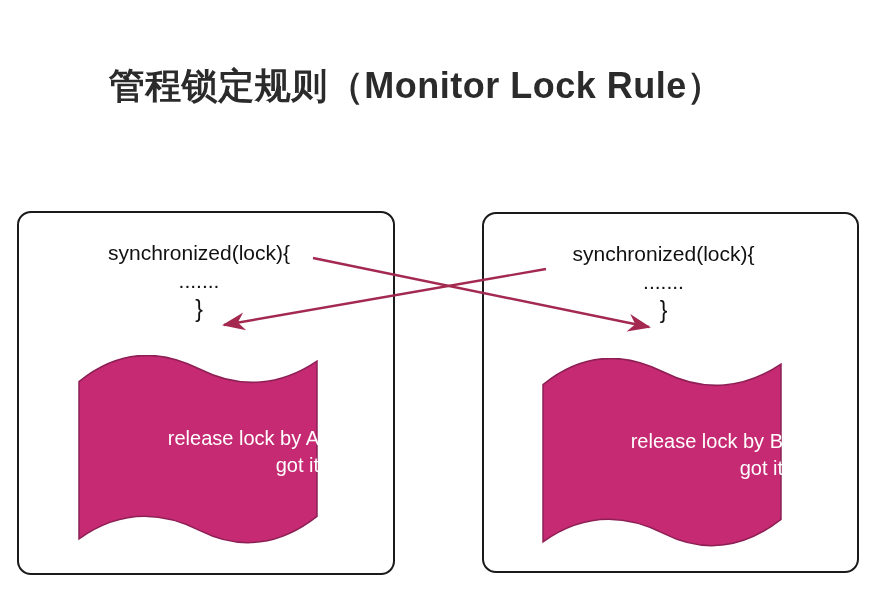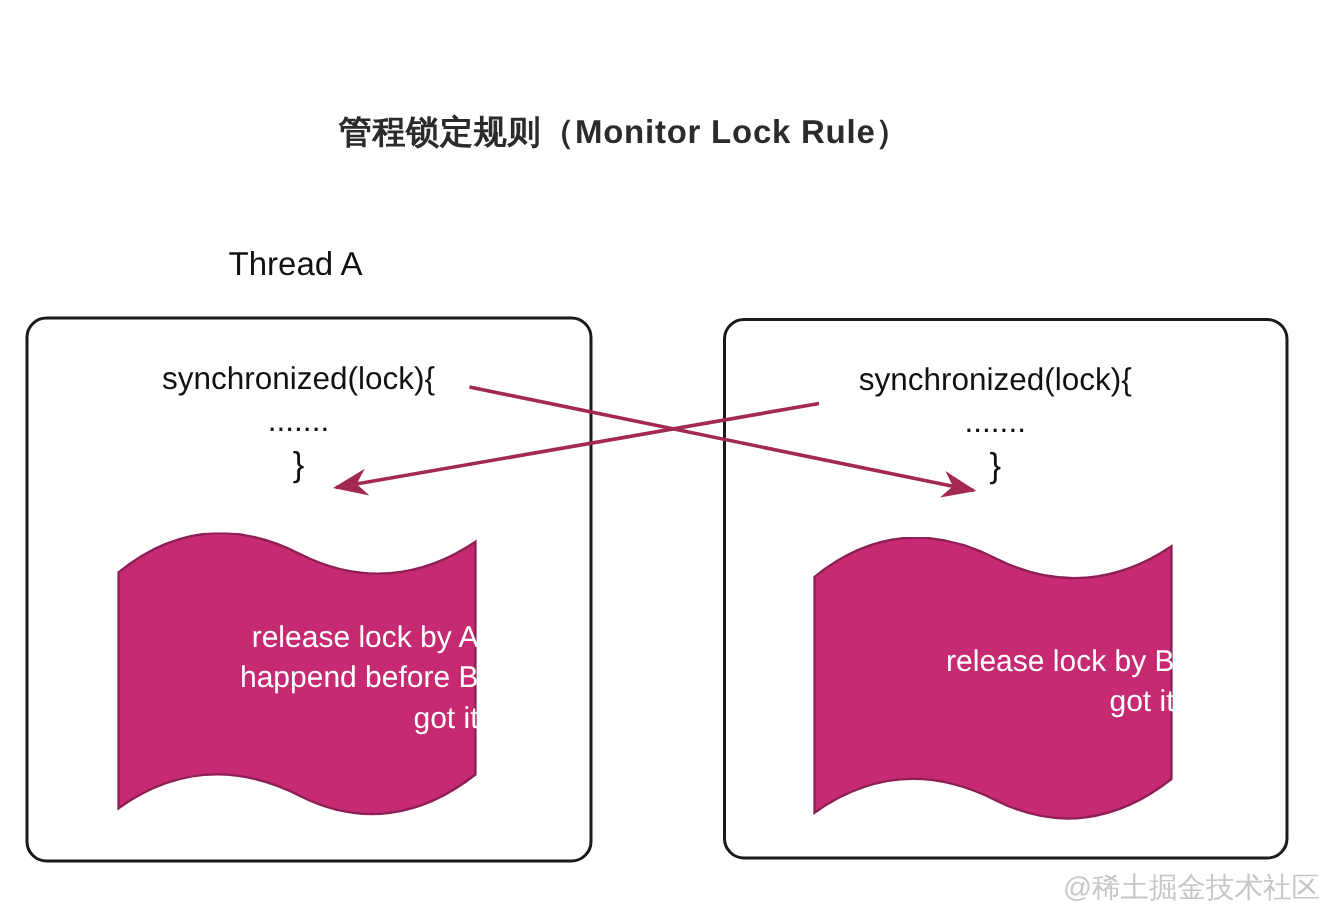--- a/index.html
+++ b/index.html
@@ -16,23 +16,23 @@
   html,body{background:#ffffff;}
   body{font-family:"Liberation Sans","DejaVu Sans",sans-serif;}
   .canvas{
     position:relative;
     width:888px;height:610px;
     background:#ffffff;
     overflow:hidden;
   }
   .title{
     position:absolute;
-    top:73px;left:0;width:832px;
+    top:62px;left:0;width:832px;
     text-align:center;
-    font-size:22px;
+    font-size:36px;
     font-weight:bold;
     color:var(--title-color);
     letter-spacing:0.5px;
   }
   .thread-label{
     position:absolute;
     top:163px;
     width:378px;
     text-align:center;
     font-size:22px;
@@ -89,35 +89,33 @@
     color:var(--watermark);
   }
 </style>
 </head>
 <body>
 
 <div class="canvas">
 
   <div class="title">管程锁定规则（Monitor Lock Rule）</div>
 
-  <div class="thread-label label-a">Thread A</div>
 
   <div class="thread-box box-a">
     <div class="code">
       <div class="code-line">synchronized(lock){</div>
       <div class="code-line">.......</div>
       <div class="code-line brace">}</div>
     </div>
     <div class="flag flag-a">
       <svg viewBox="0 0 240 190" preserveAspectRatio="none">
         <path d="M 2,26 C 42,-6 82,-6 122,14 C 162,34 202,30 238,6 L 238,158 C 202,186 162,192 122,172 C 82,152 42,152 2,180 Z"></path>
       </svg>
       <div class="flag-text">
         <div>release lock by A</div>
-        <div>happend before B</div>
         <div>got it</div>
       </div>
     </div>
   </div>
 
   <div class="thread-box box-b">
     <div class="code">
       <div class="code-line">synchronized(lock){</div>
       <div class="code-line">.......</div>
       <div class="code-line brace">}</div>
@@ -136,15 +134,14 @@
   <svg class="arrows">
     <defs>
       <marker id="ah" viewBox="0 0 12 10" refX="11" refY="5" markerWidth="10" markerHeight="9" orient="auto">
         <path class="arrowhead-path" d="M0.5,0.5 L12,5 L0.5,9.5 L4,5 Z"></path>
       </marker>
     </defs>
     <line x1="313" y1="258" x2="649" y2="327" marker-end="url(#ah)"></line>
     <line x1="546" y1="269" x2="224" y2="325" marker-end="url(#ah)"></line>
   </svg>
 
-  <div class="watermark">@稀土掘金技术社区</div>
 
 </div>
 
 </body></html>

